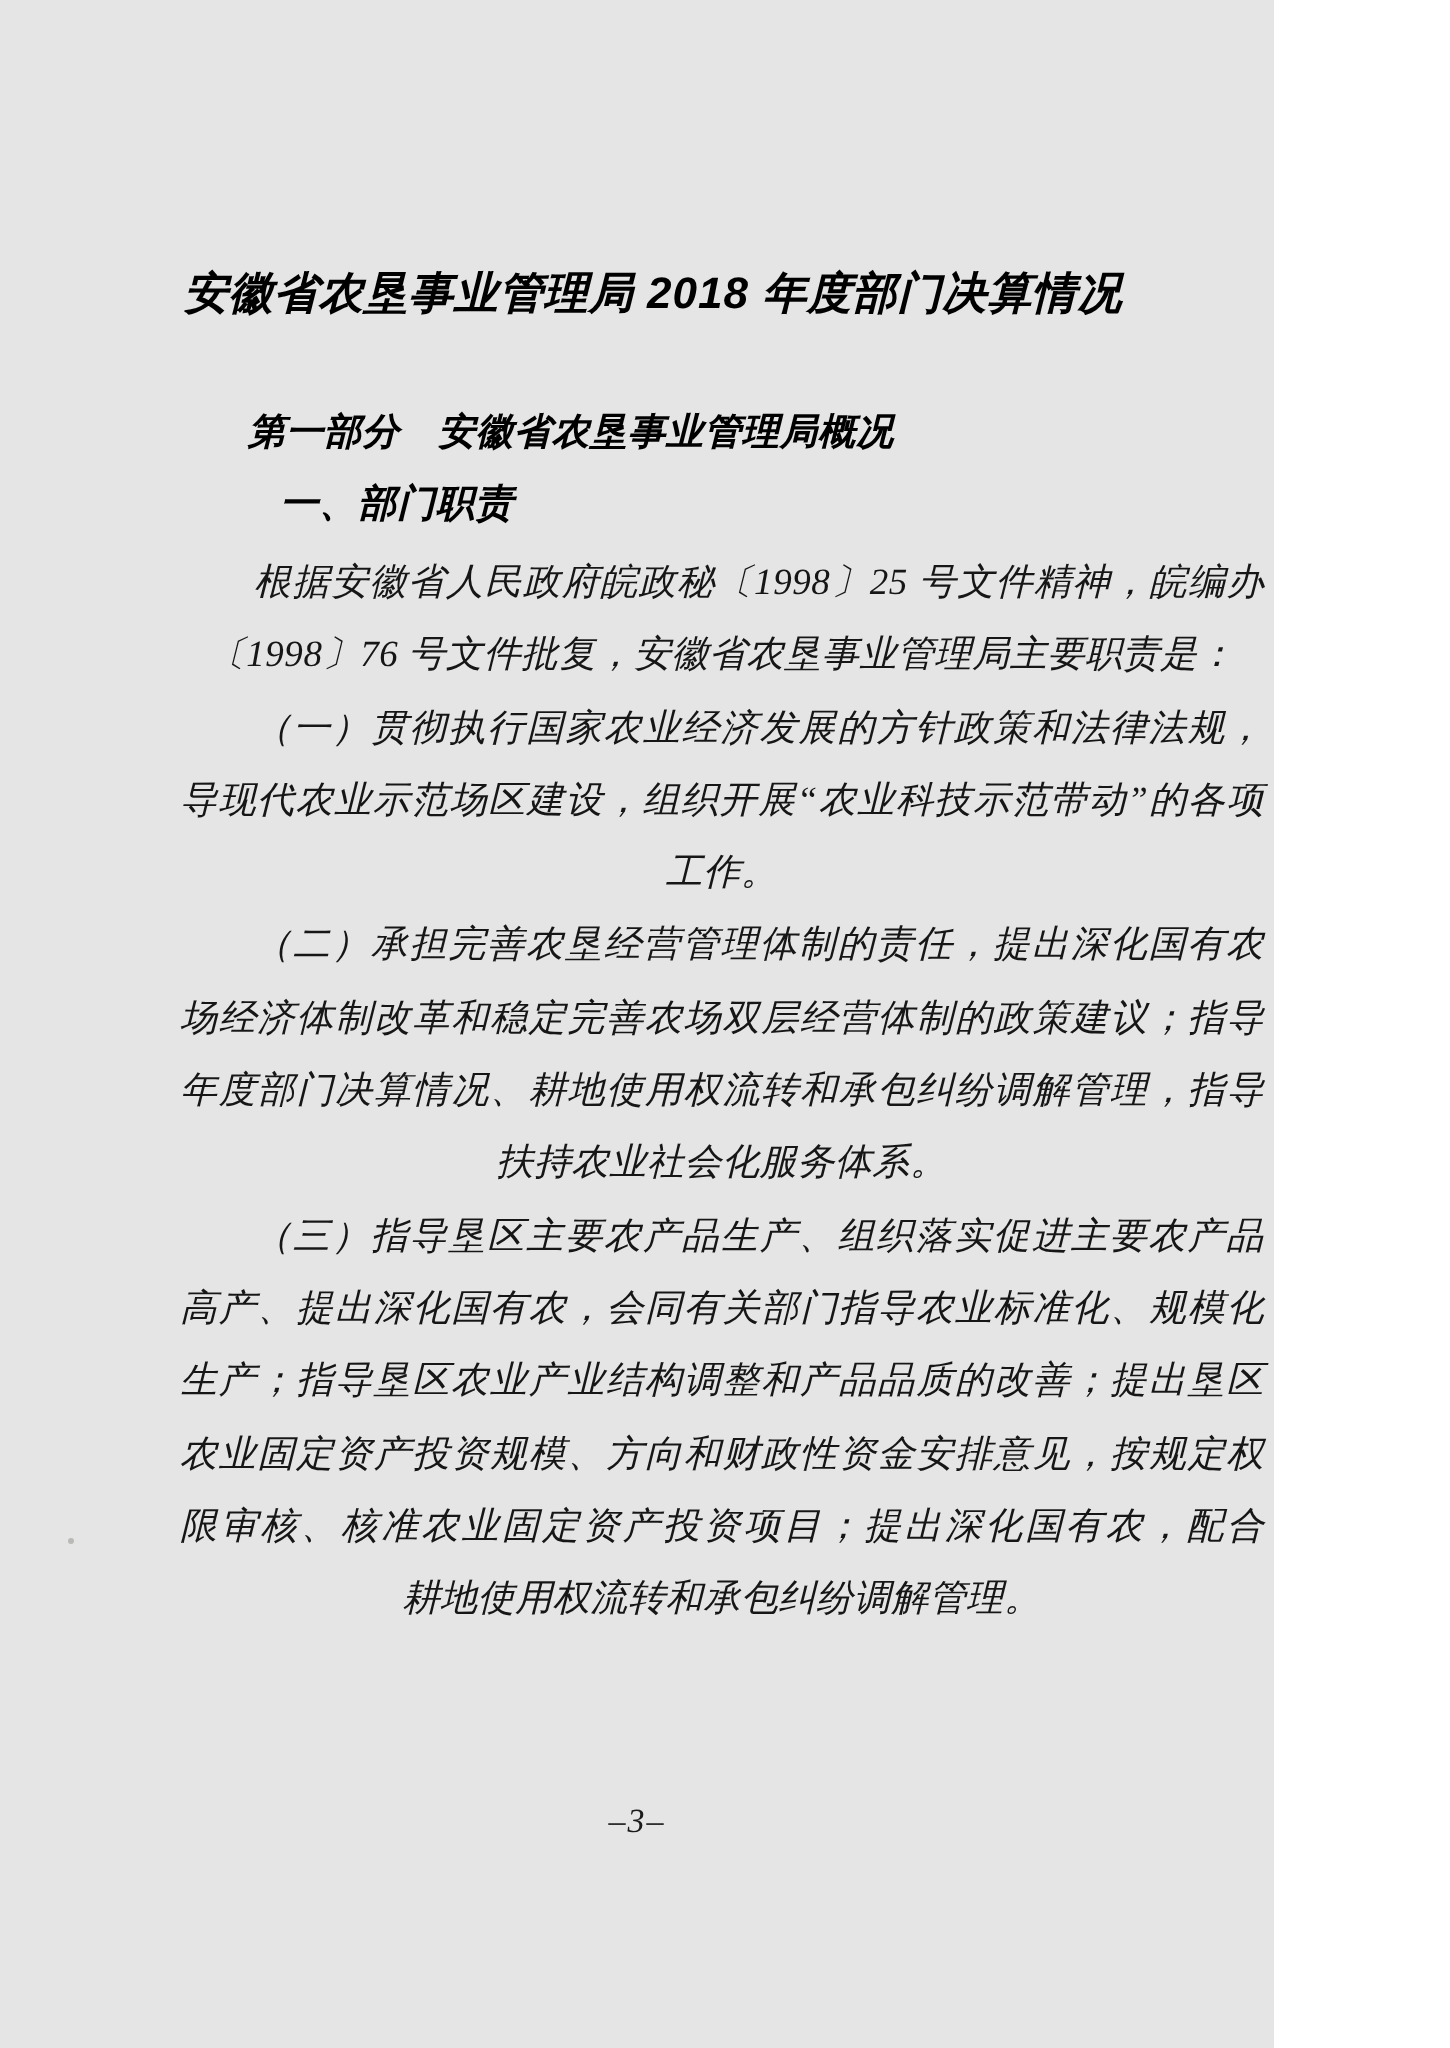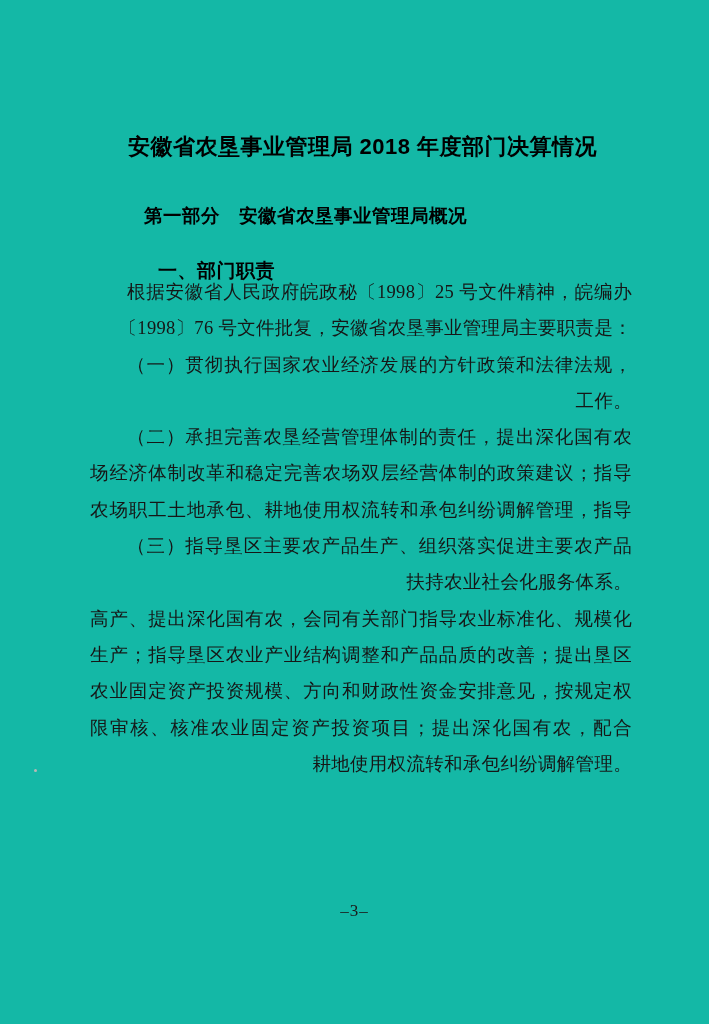--- a/index.html
+++ b/index.html
@@ -2,79 +2,80 @@
 <html><head>
 <meta charset="utf-8">
 <style>
   html, body {
     margin: 0;
     padding: 0;
     background: #ffffff;
   }
   .page {
     position: relative;
-    width: 709px;
+    width: 637px;
     height: 1024px;
-    background: #14b8a6;
+    background: #e5e5e5;
     overflow: hidden;
     color: #1b1b1b;
     font-family: "Liberation Serif", "DejaVu Serif", serif;
+    font-style: italic;
   }
   .doc-title {
     position: absolute;
     top: 131px;
     left: 0;
     width: 100%;
     text-align: center;
     transform: translateX(8px);
     font-family: "Liberation Sans", "DejaVu Sans", sans-serif;
     font-weight: bold;
     font-size: 22px;
     line-height: 32px;
     color: #000;
     letter-spacing: 0.5px;
     margin: 0;
   }
   .section-heading {
     position: absolute;
     top: 203px;
-    left: 144px;
+    left: 124px;
     font-family: "Liberation Sans", "DejaVu Sans", sans-serif;
     font-weight: bold;
     font-size: 18.5px;
     line-height: 26px;
     color: #000;
     letter-spacing: 0.5px;
     margin: 0;
   }
   .subsection-heading {
     position: absolute;
     top: 240px;
     left: 140px;
     font-family: "Liberation Sans", "DejaVu Sans", sans-serif;
     font-weight: bold;
     font-size: 19px;
     line-height: 26px;
     color: #000;
     letter-spacing: 0.5px;
-    margin: 18px;
+    margin: 0;
   }
   .doc-body {
     position: absolute;
     top: 274px;
     left: 90px;
     width: 542px;
   }
   .line {
     height: 36.3px;
     line-height: 36.3px;
     font-size: 18.5px;
     letter-spacing: 0.3px;
     white-space: normal;
-    text-align: right;
+    text-align: center;
     color: #161616;
   }
   .line.justify {
     text-align: justify;
     text-align-last: justify;
   }
   .line.indent {
     text-indent: 37px;
   }
   .page-number {
@@ -105,26 +106,27 @@
   <h1 class="doc-title">安徽省农垦事业管理局 2018 年度部门决算情况</h1>
 
   <h2 class="section-heading">第一部分　安徽省农垦事业管理局概况</h2>
 
   <h3 class="subsection-heading">一、部门职责</h3>
 
   <div class="doc-body" id="doc-body">
       <div class="line indent justify">根据安徽省人民政府皖政秘〔1998〕25 号文件精神，皖编办</div>
       <div class="line">〔1998〕76 号文件批复，安徽省农垦事业管理局主要职责是：</div>
       <div class="line indent justify">（一）贯彻执行国家农业经济发展的方针政策和法律法规，</div>
+      <div class="line justify">导现代农业示范场区建设，组织开展“农业科技示范带动”的各项</div>
       <div class="line">工作。</div>
       <div class="line indent justify">（二）承担完善农垦经营管理体制的责任，提出深化国有农</div>
       <div class="line justify">场经济体制改革和稳定完善农场双层经营体制的政策建议；指导</div>
-      <div class="line justify">农场职工土地承包、耕地使用权流转和承包纠纷调解管理，指导</div>
+      <div class="line justify">年度部门决算情况、耕地使用权流转和承包纠纷调解管理，指导</div>
+      <div class="line">扶持农业社会化服务体系。</div>
       <div class="line indent justify">（三）指导垦区主要农产品生产、组织落实促进主要农产品</div>
-      <div class="line">扶持农业社会化服务体系。</div>
       <div class="line justify">高产、提出深化国有农，会同有关部门指导农业标准化、规模化</div>
       <div class="line justify">生产；指导垦区农业产业结构调整和产品品质的改善；提出垦区</div>
       <div class="line justify">农业固定资产投资规模、方向和财政性资金安排意见，按规定权</div>
       <div class="line justify">限审核、核准农业固定资产投资项目；提出深化国有农，配合</div>
       <div class="line">耕地使用权流转和承包纠纷调解管理。</div>
     </div>
 
   <div class="page-number">–3–</div>
 
   <div class="scan-speck"></div>

